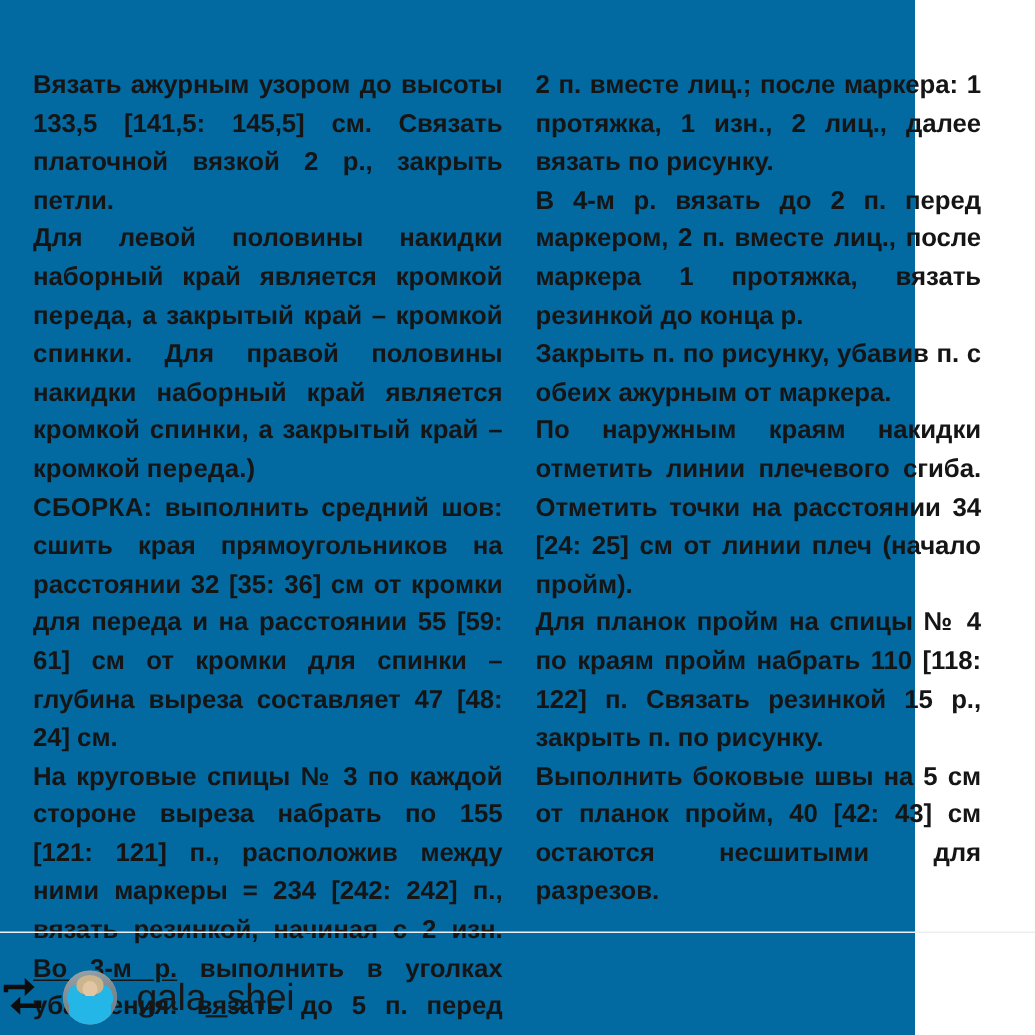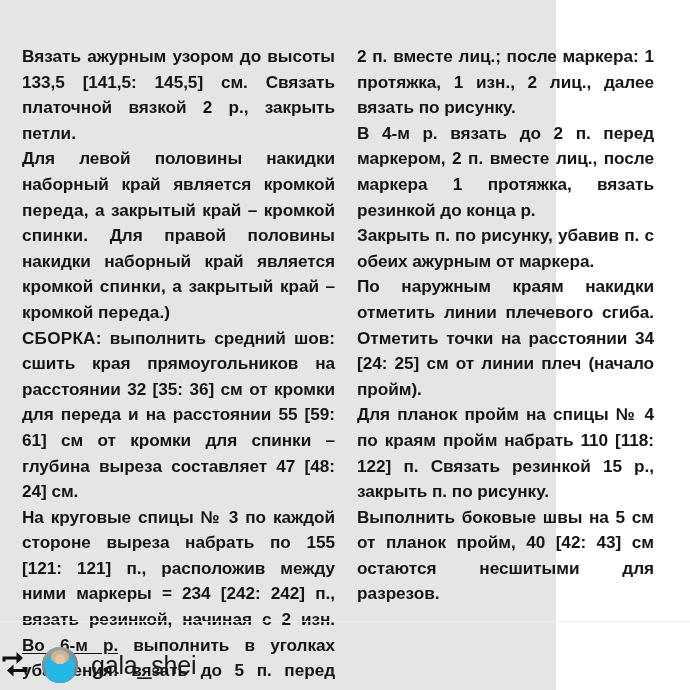--- a/index.html
+++ b/index.html
@@ -10,24 +10,24 @@
     width: 690px;
     height: 690px;
     background: #ffffff;
     font-family: "Liberation Sans", sans-serif;
     color: #121212;
     overflow: hidden;
   }
 
   .page {
     position: relative;
-    width: 556px;
+    width: 610px;
     height: 690px;
     box-sizing: border-box;
-    background: #e5e5e5;
+    background: #0369a1;
   }
 
   .columns {
     position: absolute;
     left: 0;
     top: 44px;
     width: 690px;
     display: flex;
     flex-direction: row;
     align-items: flex-start;
@@ -177,21 +177,21 @@
 <body>
 
 <div class="page">
 
   <div class="columns">
 
     <div class="col left">
       <p class="para"><span>Вязать ажурным узором до высоты 133,5 [141,5: 145,5] см. Связать платочной вязкой 2 р., закрыть петли.</span></p>
       <p class="para"><span>Для левой половины накидки наборный край является кромкой </span><b class="strong">переда</b><span>, а закрытый край – кромкой </span><b class="strong">спинки</b><span>. Для правой половины накидки наборный край является кромкой </span><b class="strong">спинки</b><span>, а закрытый край – кромкой </span><b class="strong">переда</b><span>.)</span></p>
       <p class="para"><b class="strong">СБОРКА:</b><span> выполнить средний шов: сшить края прямоугольников на расстоянии 32 [35: 36] см от кромки для переда и на расстоянии 55 [59: 61] см от кромки для спинки – глубина выреза составляет 47 [48: 24] см.</span></p>
-      <p class="para"><span>На круговые спицы № 3 по каждой стороне выреза набрать по 155 [121: 121] п., расположив между ними маркеры = 234 [242: 242] п., вязать резинкой, начиная с 2 изн. </span><u class="under">Во 6-м р.</u><span> выполнить в уголках убавления: вязать до 5 п. перед маркером, 2 лиц., 1 изн.,</span></p>
+      <p class="para"><span>На круговые спицы № 3 по каждой стороне выреза набрать по 155 [121: 121] п., расположив между ними маркеры = 234 [242: 242] п., вязать резинкой, начиная с 2 изн. </span><u class="under">Во 3-м р.</u><span> выполнить в уголках убавления: вязать до 5 п. перед маркером, 2 лиц., 1 изн.,</span></p>
     </div>
 
     <div class="col right">
       <p class="para"><span>2 п. вместе лиц.; после маркера: 1 протяжка, 1 изн., 2 лиц., далее вязать по рисунку.</span></p>
       <p class="para"><span>В 4-м р. вязать до 2 п. перед маркером, 2 п. вместе лиц., после маркера 1 протяжка, вязать резинкой до конца р.</span></p>
       <p class="para"><span>Закрыть п. по рисунку, убавив п. с обеих ажурным от маркера.</span></p>
       <p class="para"><span>По наружным краям накидки отметить линии плечевого сгиба. Отметить точки на расстоянии 34 [24: 25] см от линии плеч (начало пройм).</span></p>
       <p class="para"><span>Для планок пройм на спицы № 4 по краям пройм набрать 110 [118: 122] п. Связать резинкой 15 р., закрыть п. по рисунку.</span></p>
       <p class="para"><span>Выполнить боковые швы на 5 см от планок пройм, 40 [42: 43] см остаются несшитыми для разрезов.</span></p>
     </div>

